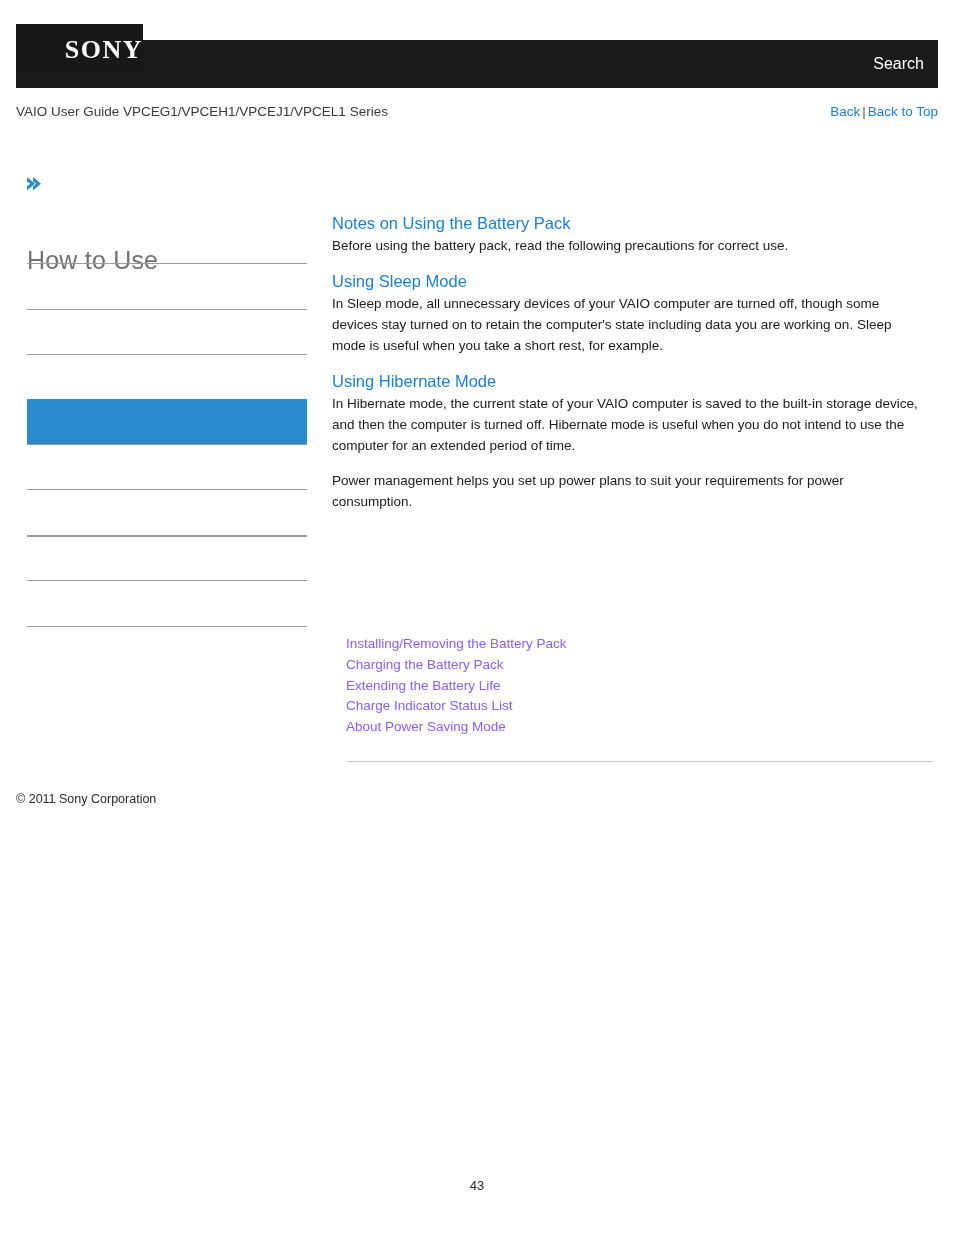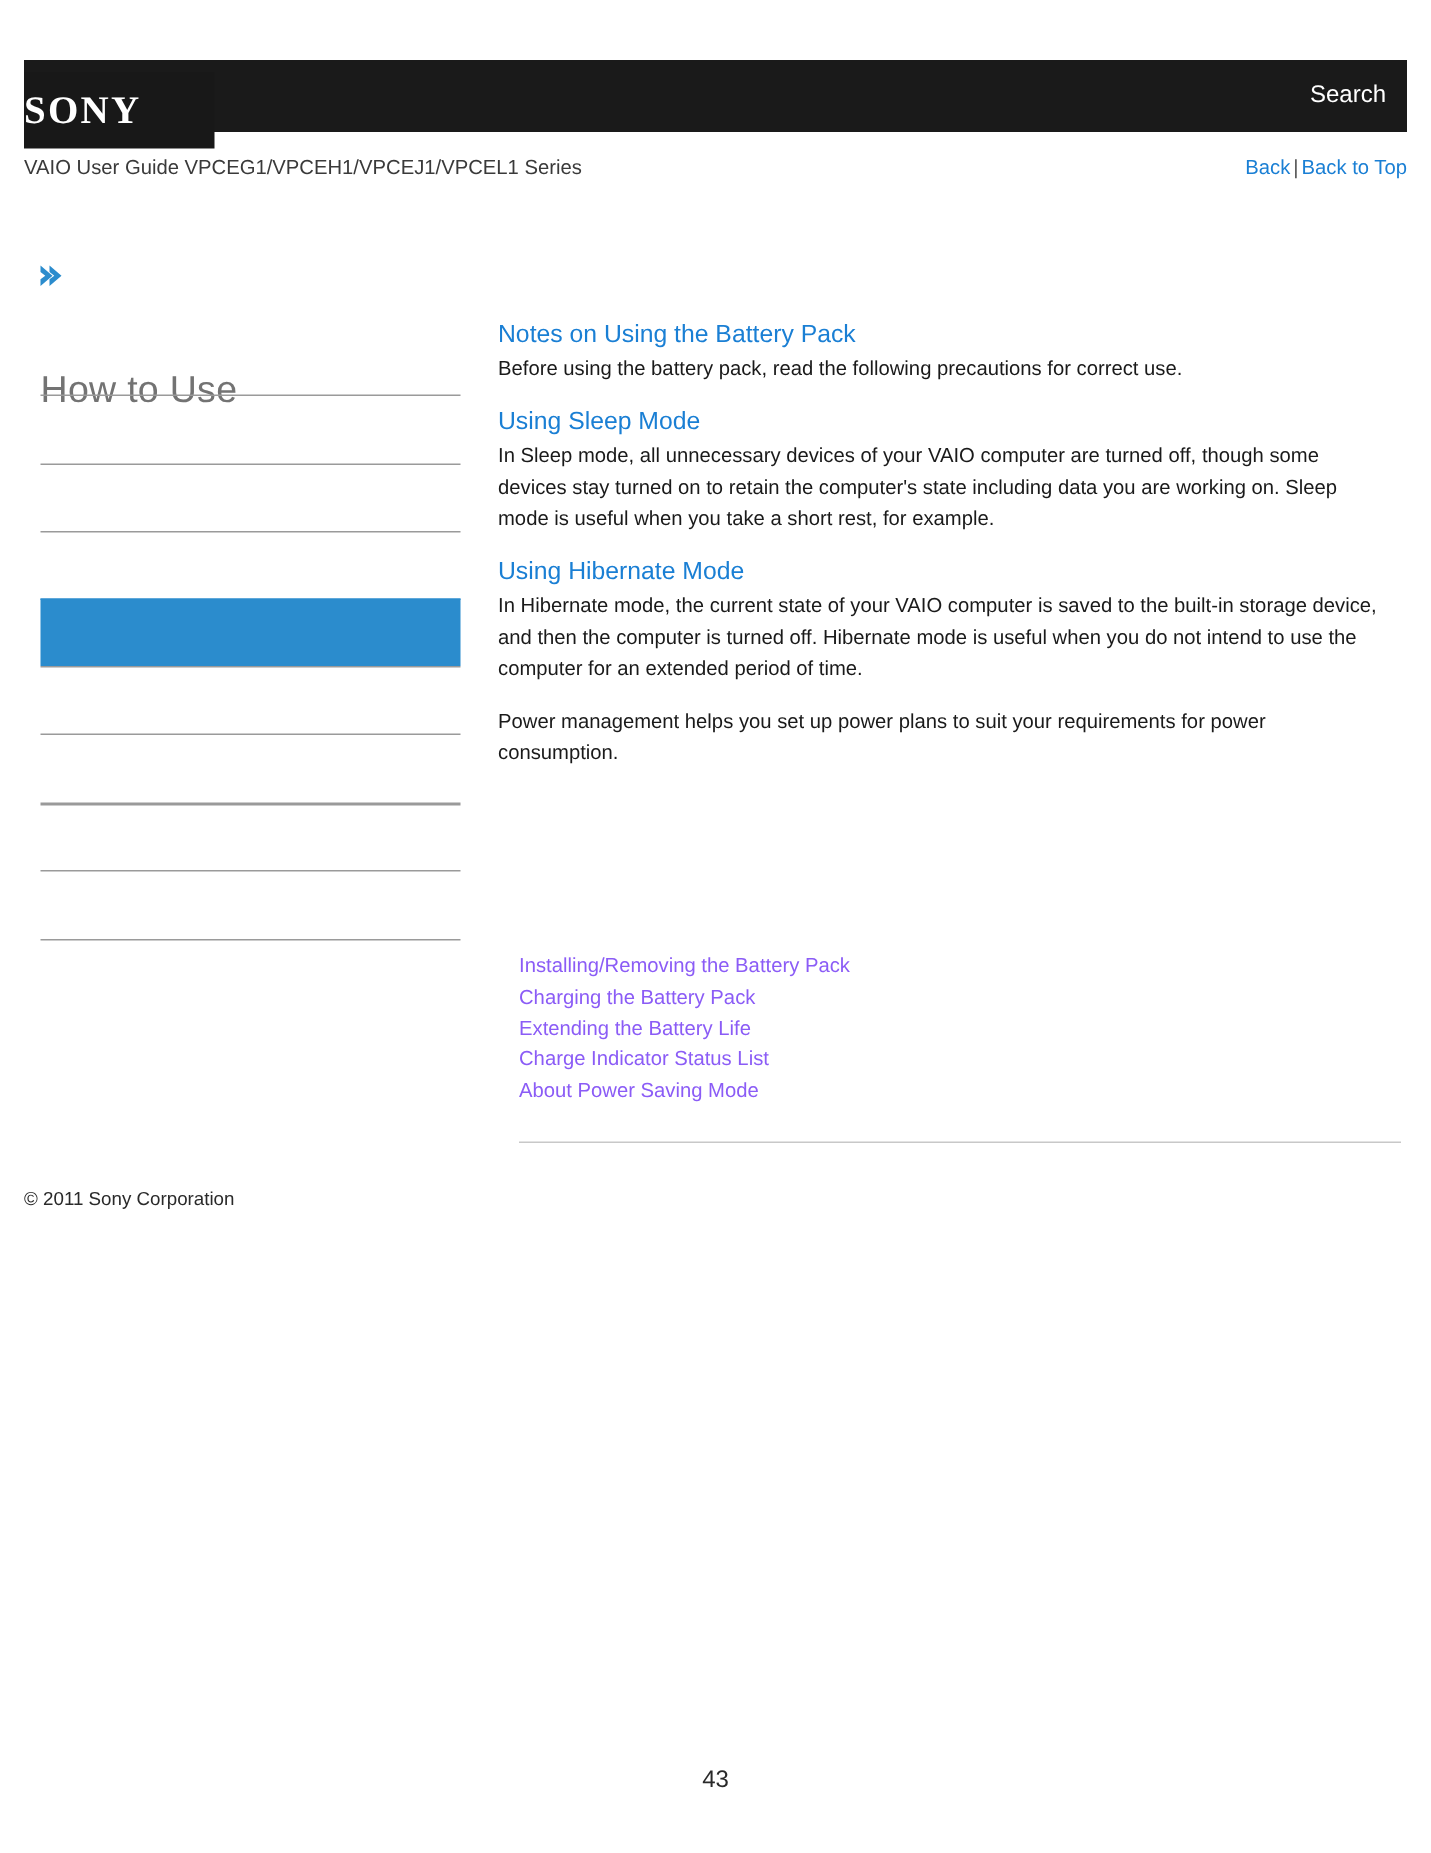--- a/index.html
+++ b/index.html
@@ -21,27 +21,27 @@
     position: absolute;
     left: 16px;
     top: 40px;
     width: 922px;
     height: 48px;
     background: #1a1a1a;
   }
   .logo-block {
     position: absolute;
     left: 16px;
-    top: 48px;
+    top: 24px;
     width: 127px;
     height: 51px;
     background: #181818;
     display: flex;
     align-items: center;
-    justify-content: flex-start;
+    justify-content: flex-end;
   }
   .logo-text {
     color: #ffffff;
     font-family: "Liberation Serif", serif;
     font-weight: bold;
     font-size: 26px;
     letter-spacing: 1.5px;
   }
   .search-label {
     position: absolute;
@@ -190,21 +190,21 @@
     height: 1px;
     background: #c8c8c8;
   }
 
   .page-number {
     position: absolute;
     left: 0;
     top: 1178px;
     width: 954px;
     text-align: center;
-    font-size: 16px;
+    font-size: 13px;
     color: #2a2a2a;
   }
 </style>
 </head>
 <body>
 
 <div class="header-bar"></div>
 
 <div class="logo-block">
   <span class="logo-text">SONY</span>

